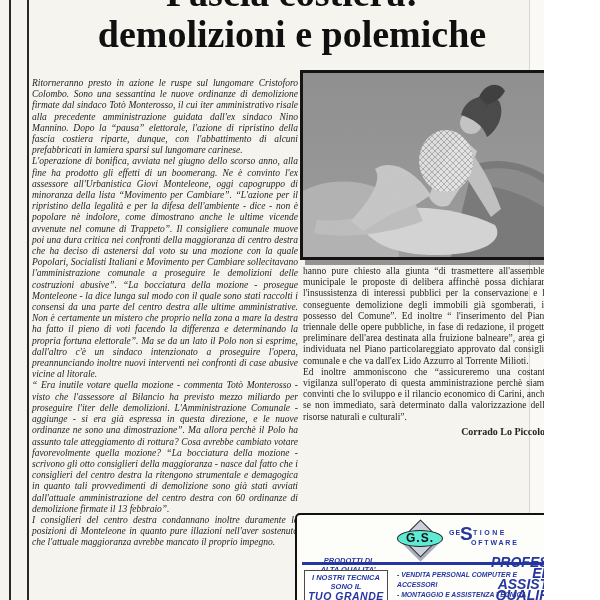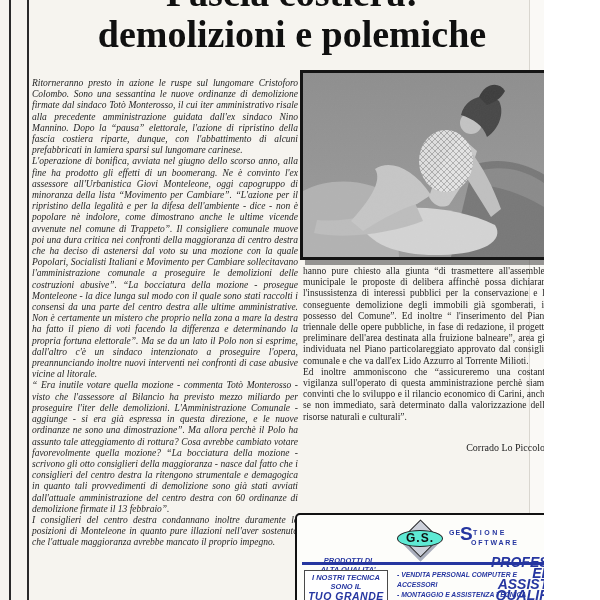--- a/index.html
+++ b/index.html
@@ -15,21 +15,21 @@
     text-align:center; font-weight:bold; font-size:38px; line-height:41px;
     color:#101010; font-family:"Liberation Serif", serif;
   }
   .col {
     position:absolute; font-size:9.5px; line-height:11.2px;
     text-align:justify; color:#242424;
   }
   .col p { margin:0; }
   .col-left  { left:32px;  top:78px;  width:266px; height:529px;font-style:italic; }
   .col-right { left:303px; top:266px; width:246px; }
-  .byline { text-align:right; font-weight:normal; font-size:10px; margin-top:19px; padding-right:4px; }
+  .byline { text-align:right; font-weight:bold; font-size:10px; margin-top:3px; padding-right:4px; }
   .photo {
     position:absolute; left:300px; top:70px; width:256px; height:184px;
     border:3px solid #141414; background:#949494;
     box-shadow:5px 5px 0 rgba(70,70,70,.55);
   }
   .photo svg { display:block; }
   .frame-right-h { position:absolute; left:552px; top:66px; width:44px; height:2px; background:#1a1a1a; }
 
   
   .ad {

